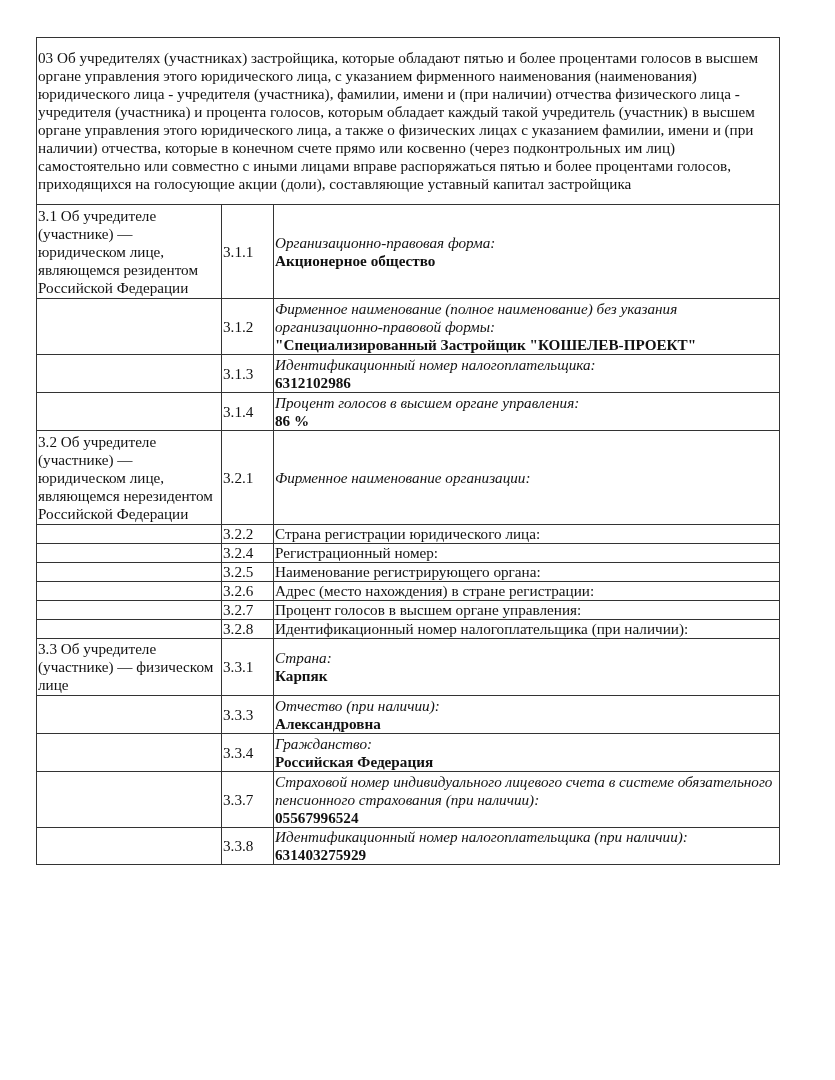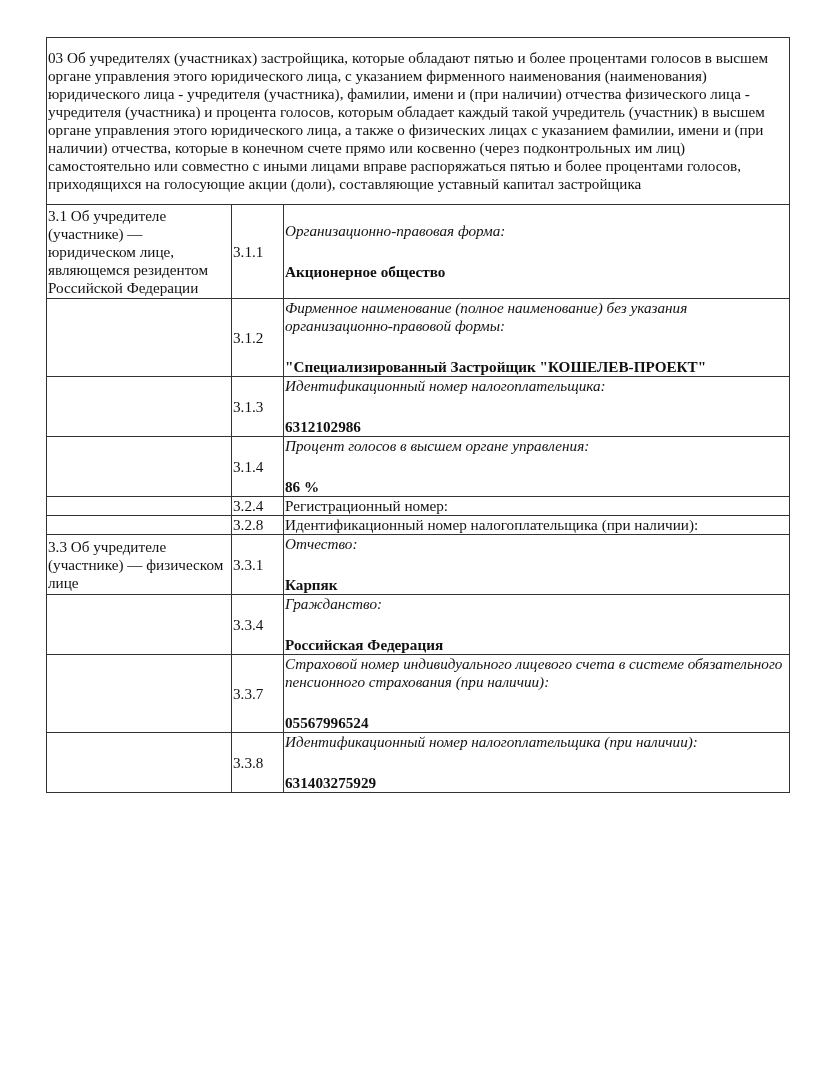--- a/index.html
+++ b/index.html
@@ -1,25 +1,25 @@
 <!DOCTYPE html>
 <html><head>
 <meta charset="utf-8">
 <style>
   html, body { margin: 0; padding: 0; background: #ffffff; }
   body { width: 835px; height: 1080px; position: relative; overflow: hidden;
          font-family: "Liberation Serif", "DejaVu Serif", serif; color: #111; }
-  table.doc { position: absolute; left: 46px; top: 37px; width: 743px;
+  table.doc { position: absolute; left: 36px; top: 37px; width: 743px;
               border-collapse: collapse; table-layout: fixed; font-size: 15.2px; line-height: 18px; }
   table.doc td { border: 1.5px solid #333; padding: 0 2px 0 1px; vertical-align: middle; }
   td.hdr { padding: 1px 2px 2px 1px; height: 166px; vertical-align: top; }
   col.c1 { width: 185px; } col.c2 { width: 52px; } col.c3 { width: 506px; }
   td.lbl { vertical-align: middle; font-family: Liberation Serif, serif; }
   td.num { padding-left: 2px; }
-  .val { font-weight: bold; display: block; margin-top: 23px; }
+  .val { font-weight: bold; display: block; }
   .lab { display: block; font-style: italic; }
   .h97 { height: 94px; } .h58 { height: 56px; } .h40 { height: 38px; padding-left: 32px; }
   .h21 { height: 19px; } .h60 { height: 57px; } .h39 { height: 37px; }
 </style>
 </head>
 <body>
 
 <table class="doc">
   <colgroup>
       <col class="c1">
@@ -57,37 +57,72 @@
   </tr>
   <tr class="h40">
     <td></td>
     <td class="num">3.1.4</td>
     <td>
           <span class="lab">Процент голосов в высшем органе управления:</span>
           <span class="val">86 %</span>
         </td>
   </tr>
 
+  <tr class="h97">
+    <td class="lbl">3.2 Об учредителе (участнике) — юридическом лице, являющемся нерезидентом Российской Федерации</td>
+    <td class="num">3.2.1</td>
+    <td>
+          <span class="lab">Фирменное наименование организации:</span>
+        </td>
+  </tr>
+  <tr class="h21">
+    <td></td>
+    <td class="num">3.2.2</td>
+    <td>Страна регистрации юридического лица:</td>
+  </tr>
   <tr class="h21">
     <td></td>
     <td class="num">3.2.4</td>
     <td>Регистрационный номер:</td>
+  </tr>
+  <tr class="h21">
+    <td></td>
+    <td class="num">3.2.5</td>
+    <td>Наименование регистрирующего органа:</td>
+  </tr>
+  <tr class="h21">
+    <td></td>
+    <td class="num">3.2.6</td>
+    <td>Адрес (место нахождения) в стране регистрации:</td>
+  </tr>
+  <tr class="h21">
+    <td></td>
+    <td class="num">3.2.7</td>
+    <td>Процент голосов в высшем органе управления:</td>
   </tr>
   <tr class="h21">
     <td></td>
     <td class="num">3.2.8</td>
     <td>Идентификационный номер налогоплательщика (при наличии):</td>
   </tr>
 
   <tr class="h60">
     <td class="lbl">3.3 Об учредителе (участнике) — физическом лице</td>
     <td class="num">3.3.1</td>
     <td>
-          <span class="lab">Отчество:</span>
+          <span class="lab">Страна:</span>
           <span class="val">Карпяк</span>
+        </td>
+  </tr>
+  <tr class="h40">
+    <td></td>
+    <td class="num">3.3.3</td>
+    <td>
+          <span class="lab">Отчество (при наличии):</span>
+          <span class="val">Александровна</span>
         </td>
   </tr>
   <tr class="h40">
     <td></td>
     <td class="num">3.3.4</td>
     <td>
           <span class="lab">Гражданство:</span>
           <span class="val">Российская Федерация</span>
         </td>
   </tr>

